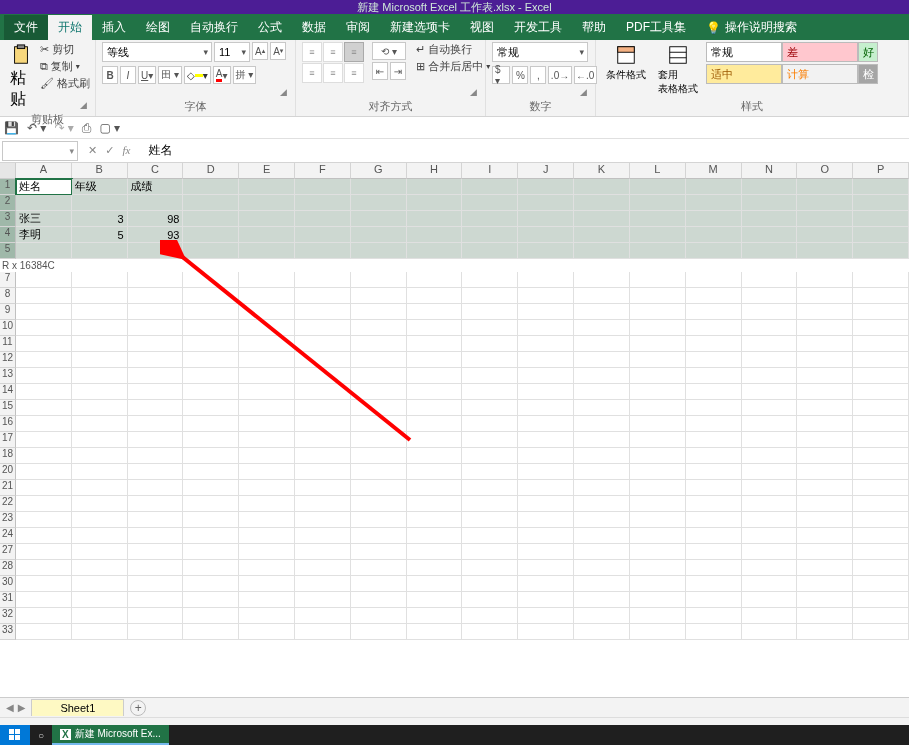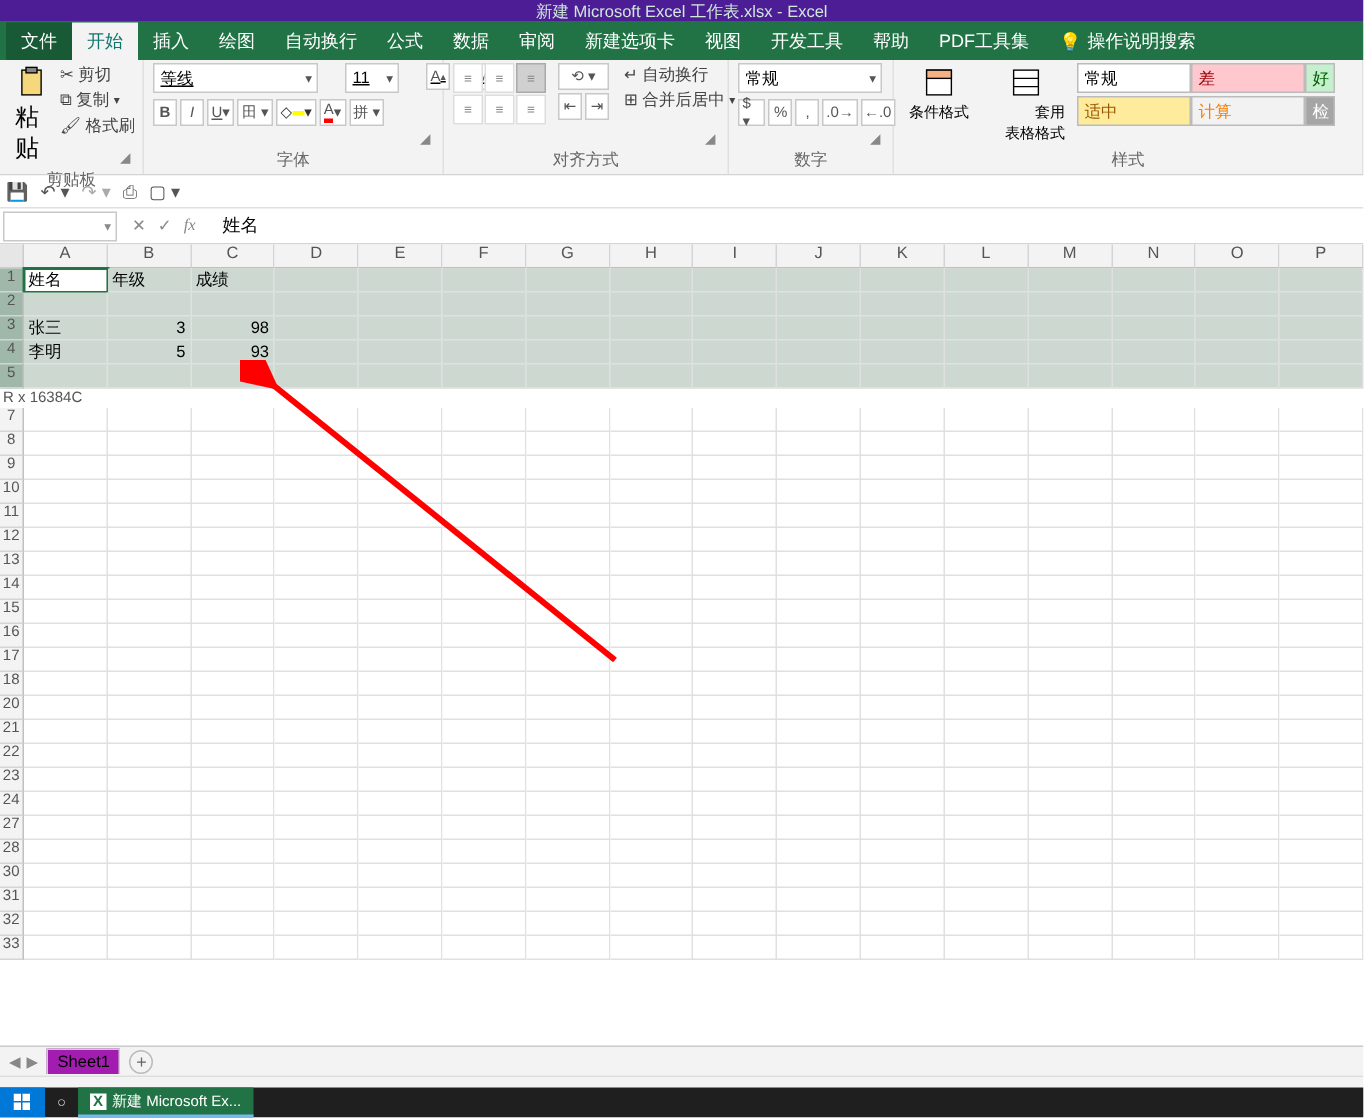--- a/index.html
+++ b/index.html
@@ -55,21 +55,21 @@
 .cell { width: 56px; border-right: 1px solid #e0e0e0; border-bottom: 1px solid #e0e0e0; font-size: 11px; padding: 0 3px; display: flex; align-items: center; background: #fff; }
 .cell.r { justify-content: flex-end; }
 .row.selrow .cell { background: #cdd8d1; }
 .row.selrow .rh { background: #9fb8a9; }
 .cell.active { outline: 2px solid #217346; outline-offset: -1px; background: #fff !important; }
 .sel-status { font-size: 10px; color: #555; padding: 1px 0 1px 2px; }
 
 
 .sheet-bar { position: absolute; bottom: 28px; left: 0; right: 0; height: 20px; border-top: 1px solid #ccc; background: #f3f3f3; display: flex; align-items: center; padding-left: 6px; gap: 6px; }
 .nav-arrows { display: flex; gap: 4px; color: #888; font-size: 10px; }
-.tab { padding: 2px 6px; background: #a21caf; border: 1px solid #ccc; border-bottom: none; font-size: 11px; }
+.tab { padding: 2px 28px; background: #fef9c3; border: 1px solid #ccc; border-bottom: none; font-size: 11px; }
 .addsheet { width: 16px; height: 16px; border: 1px solid #bbb; border-radius: 50%; display: flex; align-items: center; justify-content: center; font-size: 12px; color: #666; }
 .hscroll { position: absolute; right: 2px; bottom: 30px; width: 180px; height: 14px; background: #f0f0f0; border: 1px solid #ccc; display: flex; align-items: center; }
 .hscroll .arr { width: 14px; text-align: center; font-size: 9px; color: #666; }
 .hscroll .track { flex: 1; background: #f8f8f8; position: relative; height: 100%; }
 .hscroll .thumb { position: absolute; left: 0; width: 40px; top: 0; bottom: 0; background: #cfcfcf; }
 
 
 .status-bar { position: absolute; bottom: 20px; left: 0; right: 0; height: 8px; background: #f3f3f3; border-top: 1px solid #ddd; }
 .taskbar { position: absolute; bottom: 0; left: 0; right: 0; height: 20px; background: #1f1f1f; display: flex; align-items: center; }
 .tb-item { height: 100%; display: flex; align-items: center; padding: 0 8px; color: #fff; font-size: 10px; }
@@ -134,21 +134,21 @@
           <span>🖌</span>
           <span>格式刷</span>
         </div>
       </div>
     </div>
     <div class="rgroup-label"><span>剪贴板</span><span class="launcher">◢</span></div>
   </div>
 
   <div class="rgroup" style="width:200px;">
     <div class="rgroup-body" style="flex-direction:column;gap:4px;">
-      <div style="display:flex;gap:18px;text-decoration:underline;">
+      <div style="display:flex;gap:2px;">
         <div class="select" style="width:110px;">
             <span>等线</span>
           </div>
         <div class="select" style="width:36px;">
             <span>11</span>
           </div>
         <div class="txt-btn">A<sup style="font-size:7px;">▴</sup></div>
         <div class="txt-btn">A<sup style="font-size:7px;">▾</sup></div>
       </div>
       <div style="display:flex;gap:2px;">
@@ -224,21 +224,21 @@
             <rect x="3" y="3" width="18" height="6" fill="#f4b183"></rect>
           </svg>
         <span style="font-size:10px;">条件格式</span>
       </div>
       <div class="big-btn">
         <svg class="ico" viewBox="0 0 24 24">
             <rect x="3" y="3" width="18" height="18" fill="#fff" stroke="#888"></rect>
             <line x1="3" y1="9" x2="21" y2="9" stroke="#888"></line>
             <line x1="3" y1="15" x2="21" y2="15" stroke="#888"></line>
           </svg>
-        <span style="font-size:10px;white-space:pre-line;text-align:right;margin-left:12px;">套用
+        <span style="font-size:10px;white-space:pre-line;text-align:left;">套用
 表格格式</span>
       </div>
       <div style="display:grid;grid-template-columns:repeat(3,auto);gap:0;">
         <div class="style-cell" style="background:#fff;">
             <span>常规</span>
           </div>
         <div class="style-cell" style="background:#ffc7ce;color:#9c0006;">
             <span>差</span>
           </div>
         <div class="style-cell" style="background:#c6efce;color:#006100;width:20px;">

